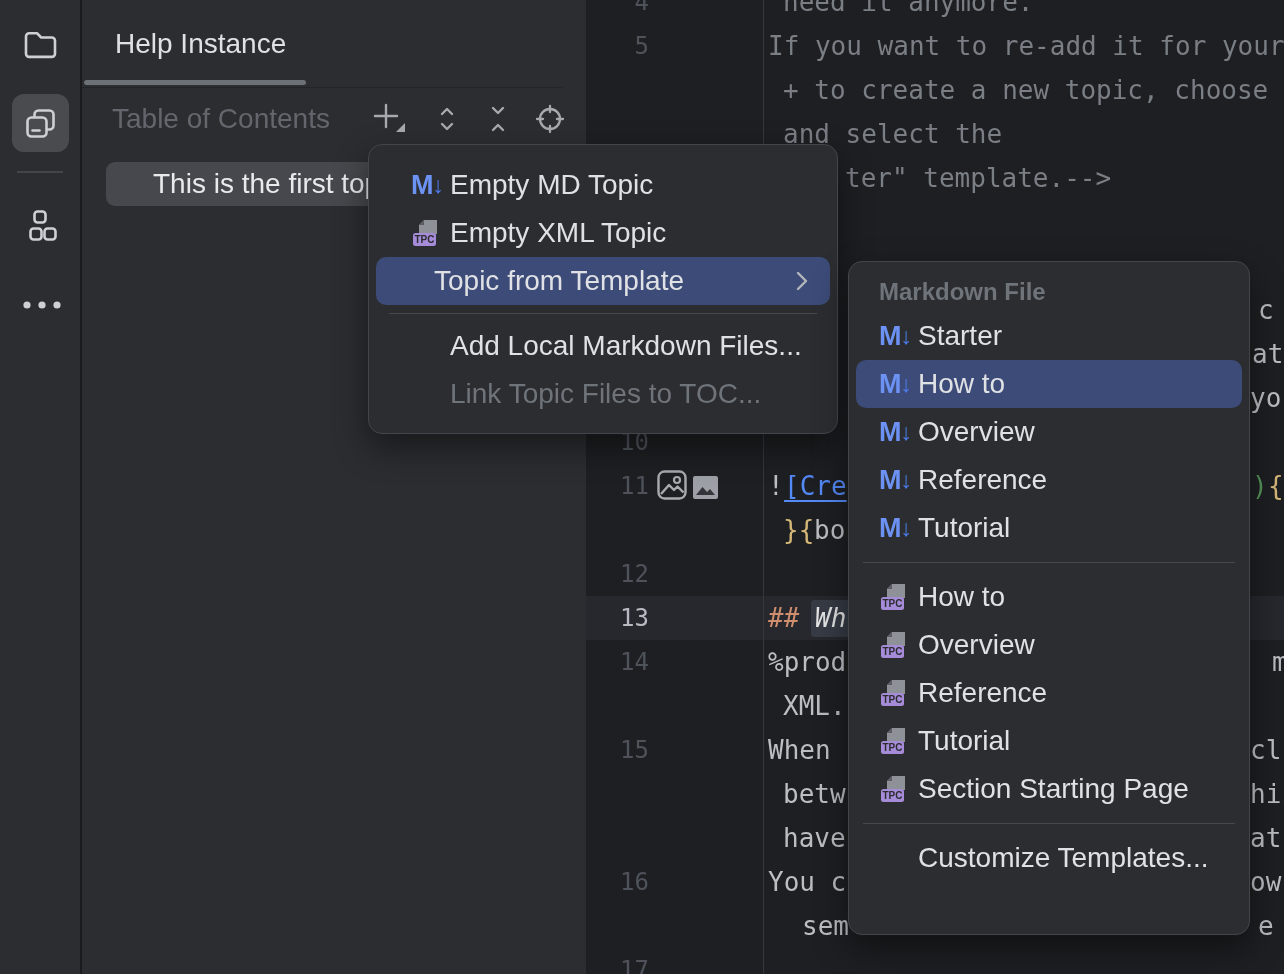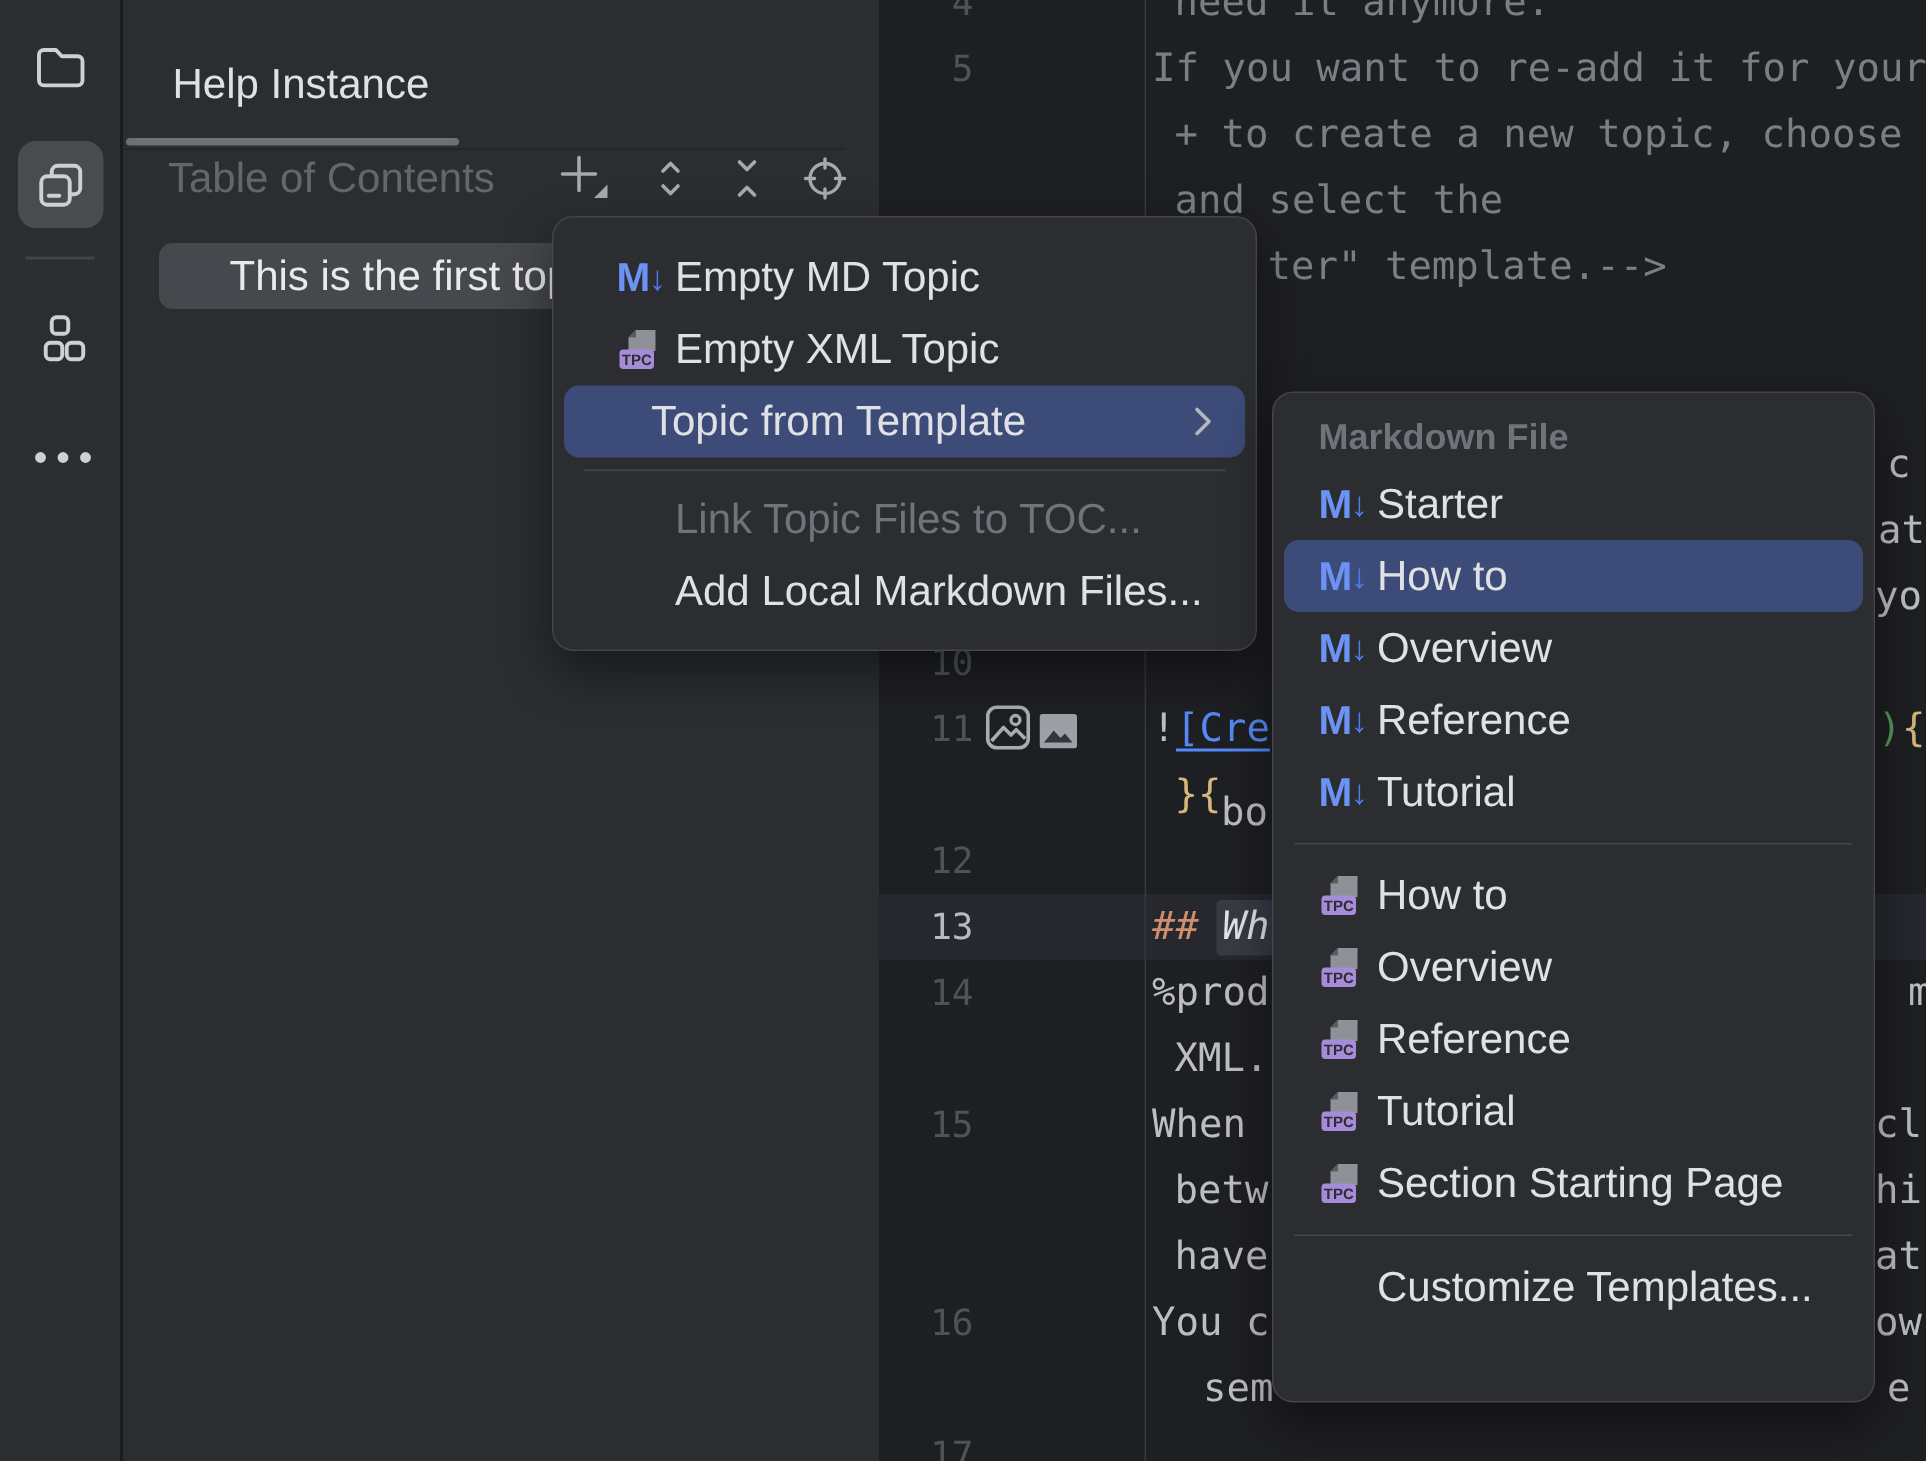--- a/index.html
+++ b/index.html
@@ -24,21 +24,21 @@
   .htext{color:#e5e5e5;font-style:italic;}
 
   
   #sidebar{position:absolute;left:0;top:0;width:80px;height:974px;background:#2B2D30;border-right:2px solid #1A1B1E;}
   .sb-btn{position:absolute;display:flex;align-items:center;justify-content:center;}
   .sb-sel{background:#4A4B4E;border-radius:12px;}
   .sb-div{position:absolute;left:17px;top:171px;width:46px;height:2px;background:#43454A;}
 
   
   #panel{position:absolute;left:82px;top:0;width:504px;height:974px;background:#2B2D30;}
-  .panel-head{position:absolute;left:0;top:12px;width:481px;height:87px;border-bottom:1px solid #222427;}
+  .panel-head{position:absolute;left:0;top:0;width:481px;height:87px;border-bottom:1px solid #222427;}
   .tab-title{position:absolute;left:33px;top:0;height:87px;line-height:87px;font-size:28px;color:#DFE1E5;}
   .tab-underline{position:absolute;left:2px;top:80px;width:222px;height:5px;border-radius:3px;background:#6C7077;}
   .toolbar-label{position:absolute;left:30px;top:97px;height:44px;line-height:44px;font-size:28px;color:#63666C;}
   .tb-btn{position:absolute;width:34px;height:32px;display:flex;align-items:center;justify-content:center;}
   .toc-row{position:absolute;left:24px;top:162px;width:462px;height:44px;background:#46484D;border-radius:9px;}
   .toc-row .lbl{position:absolute;left:47px;top:0;height:44px;line-height:44px;font-size:28px;color:#E9EAEC;white-space:nowrap;}
 
   
   .menu{position:absolute;background:#2B2D30;border:1px solid #43454A;border-radius:14px;
         box-shadow:0 14px 34px rgba(0,0,0,.45);box-sizing:border-box;}
@@ -100,21 +100,21 @@
     <span class="code cm" style="left:197px;top:112px">and select the</span>
     <span class="code cm" style="left:259px;top:156px">ter" template.--&gt;</span>
     <span class="code" style="left:672px;top:288px">c</span>
     <span class="code" style="left:666px;top:332px">at</span>
     <span class="code" style="left:664px;top:376px">yo</span>
     <span class="code" style="left:182px;top:464px">!</span>
     <span class="code lnk" style="left:198px;top:464px">[Cre</span>
     <span class="code grn" style="left:666px;top:464px">)</span>
     <span class="code yel" style="left:682px;top:464px">{</span>
     <span class="code yel" style="left:197px;top:508px">}{</span>
-    <span class="code" style="left:228px;top:520px">bo</span>
+    <span class="code" style="left:228px;top:508px">bo</span>
     <span class="code hmark" style="left:182px;top:596px">##</span>
     <span class="code htext" style="left:229px;top:596px">Wh</span>
     <span class="code" style="left:182px;top:640px">%prod</span>
     <span class="code" style="left:686px;top:640px">m</span>
     <span class="code" style="left:197px;top:684px">XML.</span>
     <span class="code" style="left:182px;top:728px">When</span>
     <span class="code" style="left:664px;top:728px">cl</span>
     <span class="code" style="left:197px;top:772px">betw</span>
     <span class="code" style="left:664px;top:772px">his</span>
     <span class="code" style="left:197px;top:816px">have</span>
@@ -212,25 +212,25 @@
       </span>
       <span class="lbl">Empty XML Topic</span>
     </div>
     <div class="mi hl">
       <span class="lbl">Topic from Template</span>
       <svg class="sub-arrow" width="16" height="24" viewBox="0 0 16 24">
         <path d="M4 4 l8 8 -8 8" fill="none" stroke="#B4B7BC" stroke-width="2.4" stroke-linecap="round" stroke-linejoin="round"></path>
       </svg>
     </div>
     <div class="sep"></div>
+    <div class="mi no-ic">
+      <span class="lbl">Add Local Markdown Files...</span>
+    </div>
     <div class="mi no-ic dis">
       <span class="lbl">Link Topic Files to TOC...</span>
-    </div>
-    <div class="mi no-ic">
-      <span class="lbl">Add Local Markdown Files...</span>
     </div>
   </div>
 
   <div id="menu2" class="menu">
     <div class="sm-h">Markdown File</div>
 
     <div class="smi">
       <span class="ic">
           <span class="md-ic">
             <span class="m">M</span>

